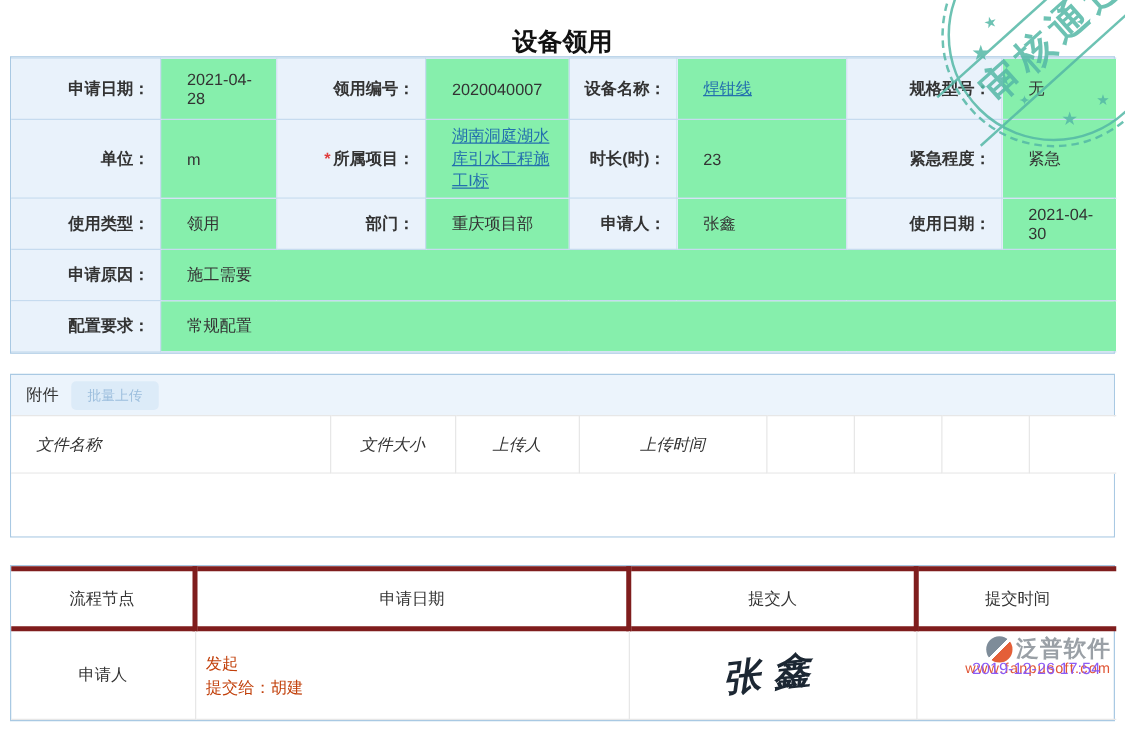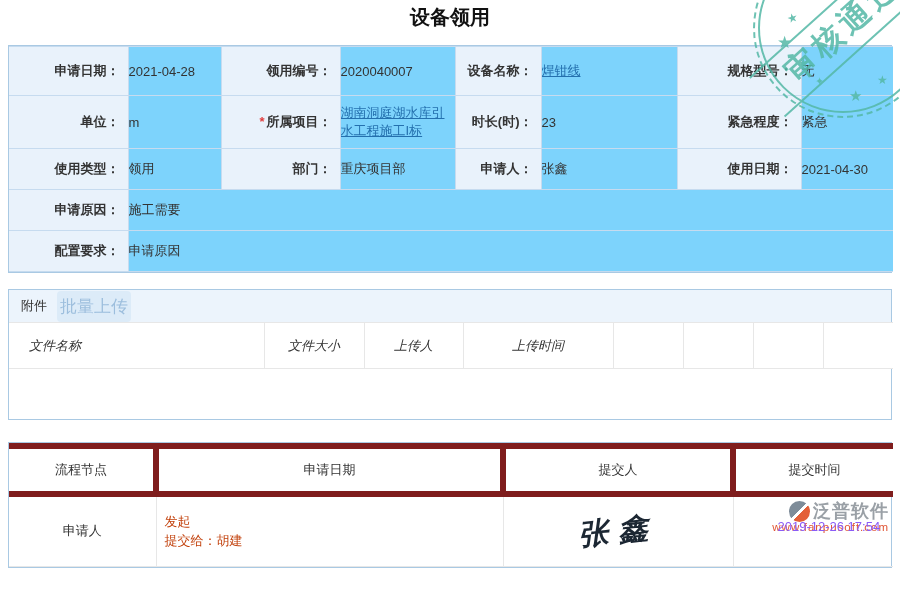--- a/index.html
+++ b/index.html
@@ -7,60 +7,60 @@
   body {
     width: 900px; height: 600px;
     font-family: "Liberation Sans", "DejaVu Sans", sans-serif;
     font-size: 13px; color: #333;
     position: relative; overflow: hidden;
   }
   .page { position: relative; width: 900px; height: 600px; overflow: hidden; }
 
   .page-title {
     text-align: center; font-size: 20px; font-weight: bold; color: #111;
-    padding-top: 4px; height: 45px;
+    padding-top: 20px; height: 45px;
   }
 
   .section { margin: 0 8px 0 8px; border: 1px solid #a9c9e3; background: #fff; }
   .sec-header {
     background: #ecf4fc; padding: 0 12px; height: 30px;
     display: flex; align-items: center; gap: 10px; font-size: 13px; color: #333;
   }
   .section table { width: 100%; border-collapse: collapse; table-layout: fixed; }
 
   
   .basic td { border: 1px solid #c6dbef; border-left-color:#cadef0; padding: 4px 8px; overflow: hidden; }
   .basic tr td:first-child { border-left: none; }
   .basic tr td:last-child { border-right: none; }
   .basic td.lbl { background: #e9f2fb; text-align: right; white-space: nowrap; font-weight: bold; }
-  .basic td.val { background: #7dd3fc; text-align: left; padding-left: 0; }
+  .basic td.val { background: #86efac; text-align: left; padding-left: 21px; }
   .row-h1 { height: 49px; } .row-h2 { height: 53px; } .row-h3 { height: 41px; }
 
   a.link { color: #2470ae; text-decoration: underline; cursor: pointer; }
   .req { color: #e03c3c; margin-right: 2px; }
 
   
   .attach-gap { height: 16px; }
   .btn-upload {
     background: #dcebf8; color: #9cbedd; border: none; border-radius: 4px;
-    padding: 4px 3px; font-size: 17px; cursor: pointer; font-family: inherit; text-align: right;
+    padding: 4px 13px; font-size: 11px; cursor: pointer; font-family: inherit; text-align: right;
   }
   .attach th {
     border: 1px solid #e7e7e7; font-weight: normal; color: #333;
     height: 46px; background: #fff; font-style: italic;
   }
   .attach th.first { text-align: left; padding-left: 20px; }
   .attach tr th:first-child { border-left: none; }
   .attach tr th:last-child { border-right: none; }
   .attach-empty { height: 50px; background: #fff; }
 
   
   .appr-gap { height: 22px; }
   .appr th {
-    border: 6px solid #7f1d1d; font-weight: normal; color: #333;
+    border: 4px solid #7f1d1d; font-weight: normal; color: #333;
     height: 48px; background: #fff;
   }
   .appr td { border: 1px solid #e7e7e7; height: 72px; vertical-align: middle; }
   .appr tr th:first-child, .appr tr td:first-child { border-left: none; }
   .appr tr th:last-child, .appr tr td:last-child { border-right: none; margin-left: 36px; }
   .appr td.node { text-align: center; }
   .appr td.opinion { padding-left: 8px; }
   .green { color: #c2410c; line-height: 19px; }
   .sig-cell { text-align: center; }
   .signature {
@@ -148,21 +148,21 @@
         <td class="val">张鑫</td>
         <td class="lbl">使用日期：</td>
         <td class="val">2021-04-30</td>
       </tr>
       <tr class="row-h3">
         <td class="lbl">申请原因：</td>
         <td class="val" colspan="7">施工需要</td>
       </tr>
       <tr class="row-h3">
         <td class="lbl">配置要求：</td>
-        <td class="val" colspan="7">申请原因</td>
+        <td class="val" colspan="7">常规配置</td>
       </tr>
     </tbody>
       </table>
   </div>
 
   <div class="attach-gap"></div>
 
   <div class="section">
     <div class="sec-header" style="height:32px;">
       <span>附件</span>

